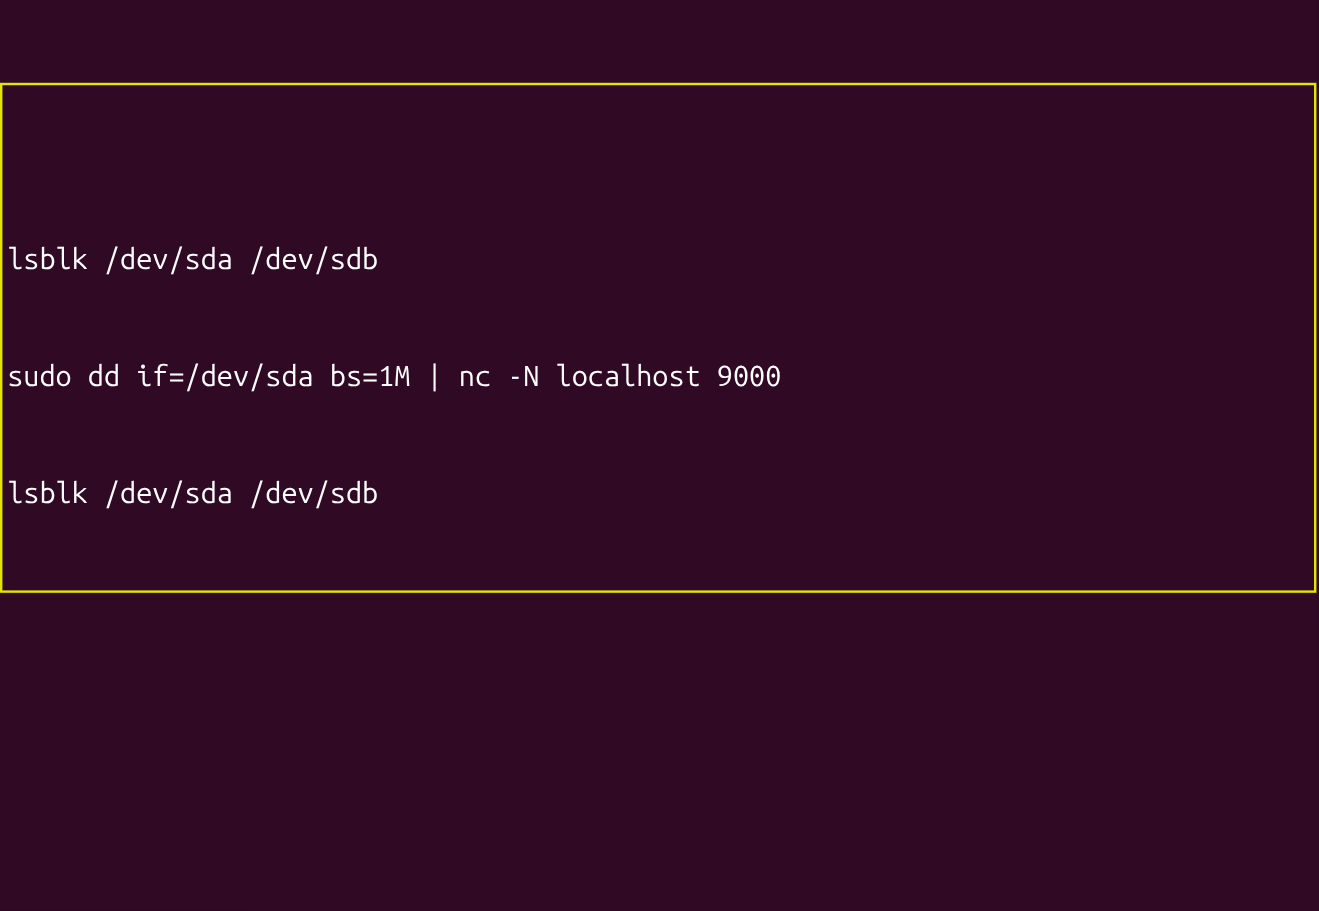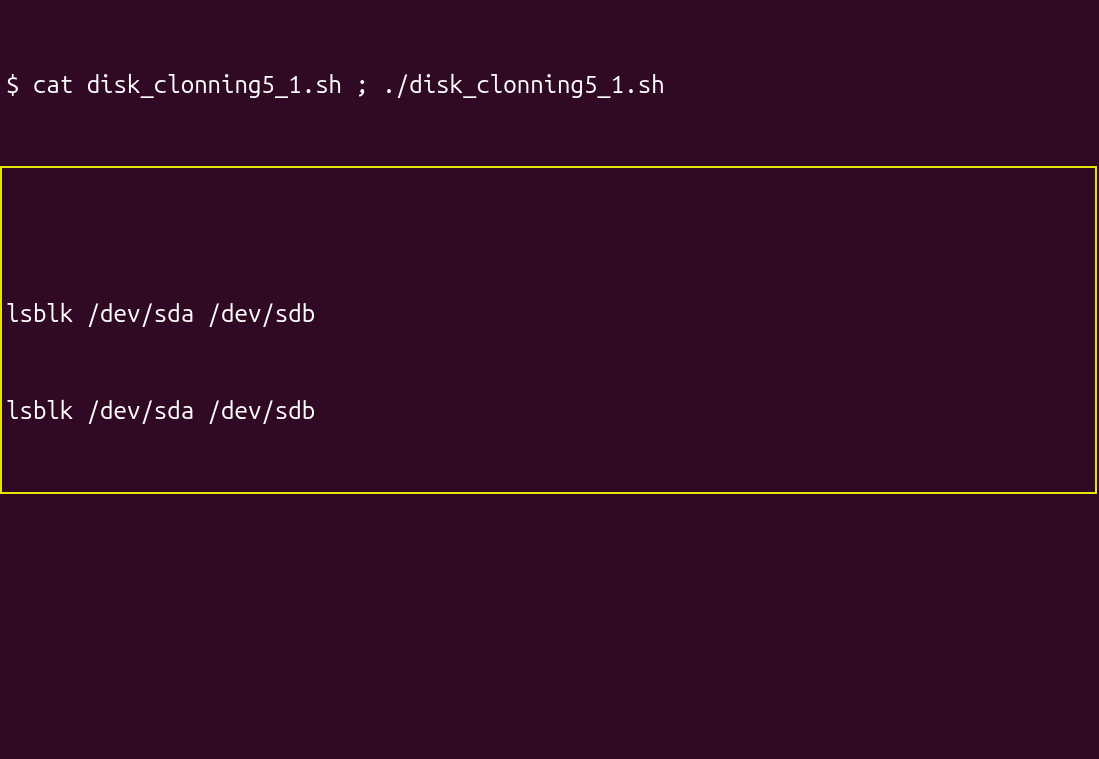--- a/index.html
+++ b/index.html
@@ -28,24 +28,24 @@
   .row {
     display: block;
   }
   .cmd-line span { white-space: pre; }
   .tbl { white-space: pre; }
 </style>
 </head>
 <body>
 
 <div class="terminal">
-  <div class="row cmd-line"><span class="prompt-symbol">$ </span><span>cat disk_clonning5_1.sh ; ./disk_clonning5_1.sh</span></div>
   <div class="script-box">
     <div class="row"></div>
     <div class="row">lsblk /dev/sda /dev/sdb</div>
+    <div class="row">sudo dd if=/dev/sda bs=1M | nc -N localhost 9000</div>
     <div class="row">lsblk /dev/sda /dev/sdb</div>
   </div>
   <div class="tbl">
     
     
     
     
     
     
   </div>

